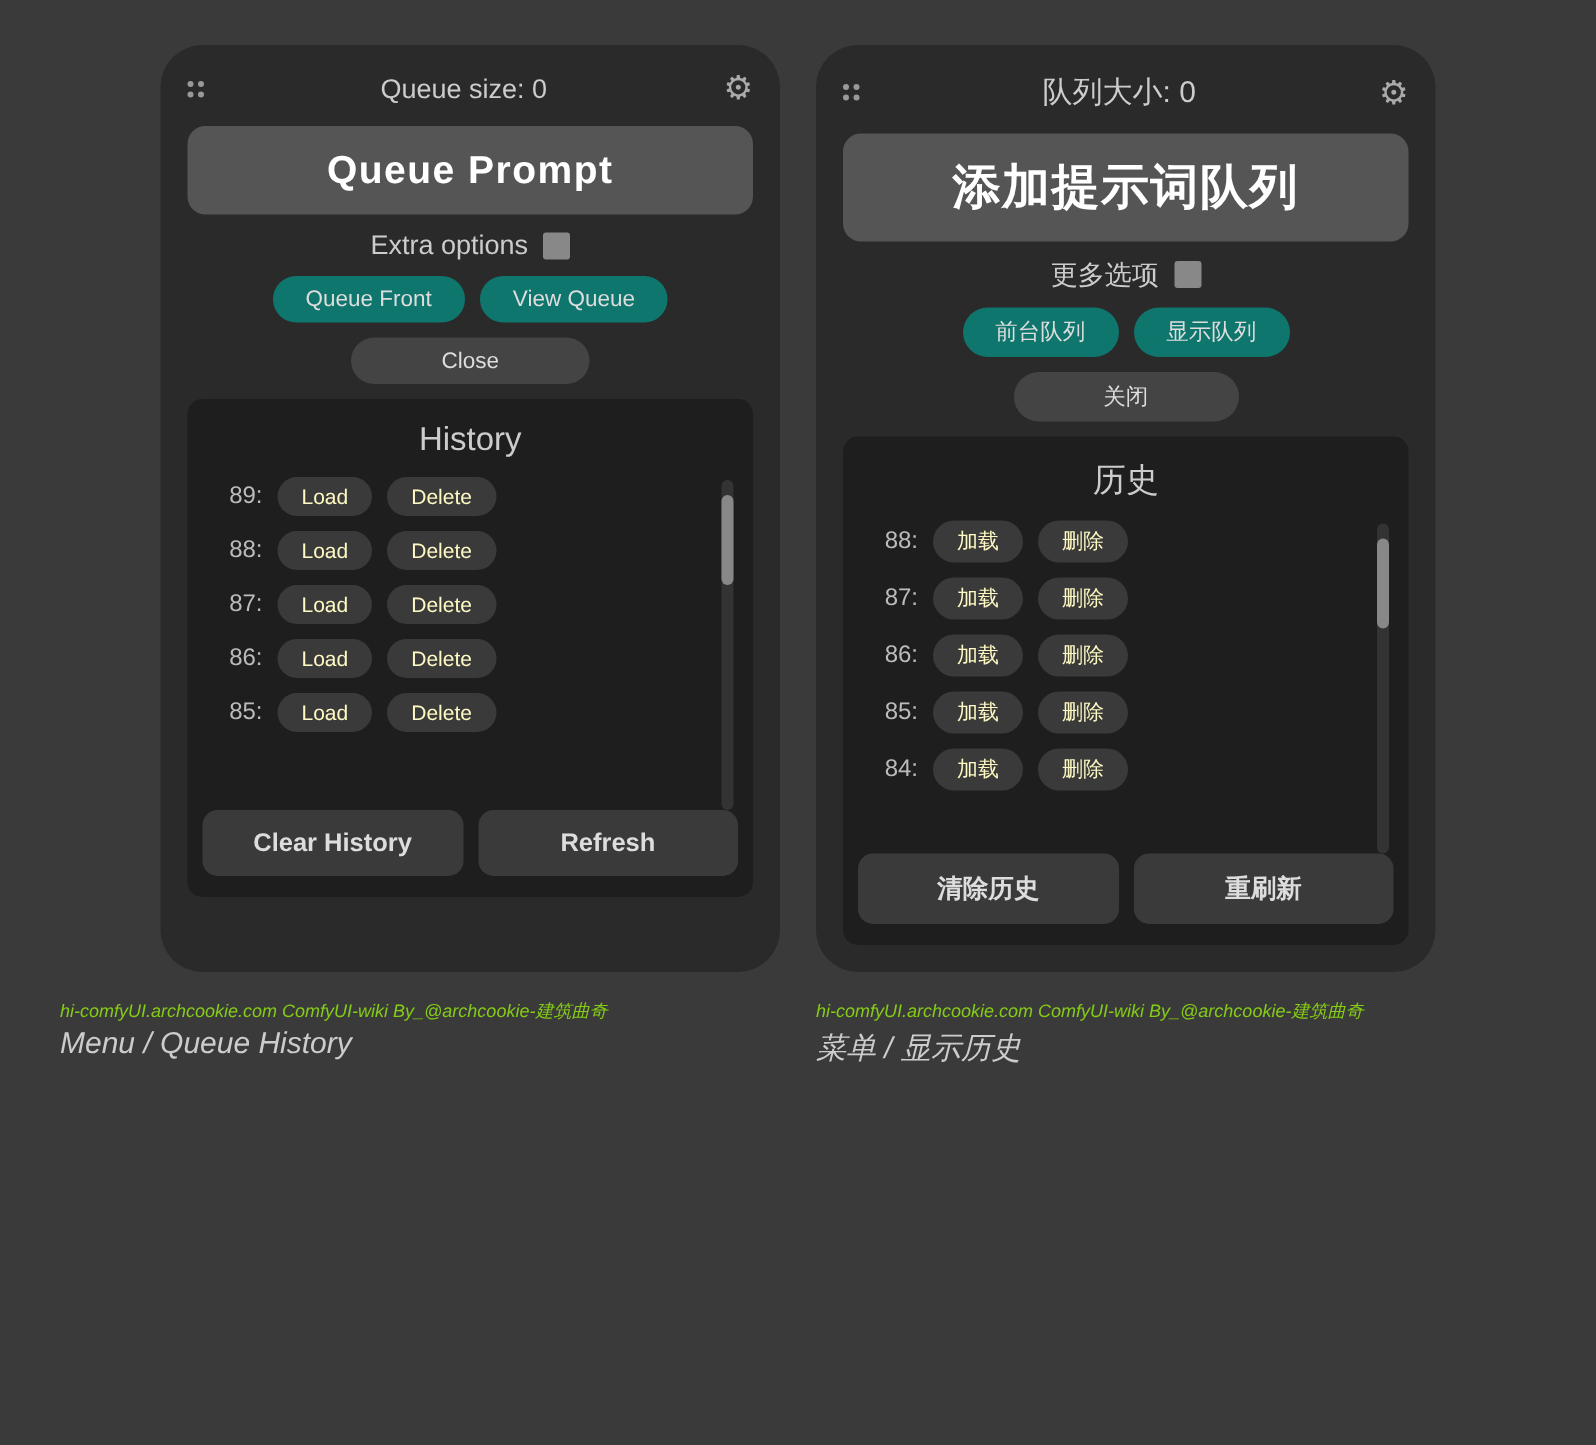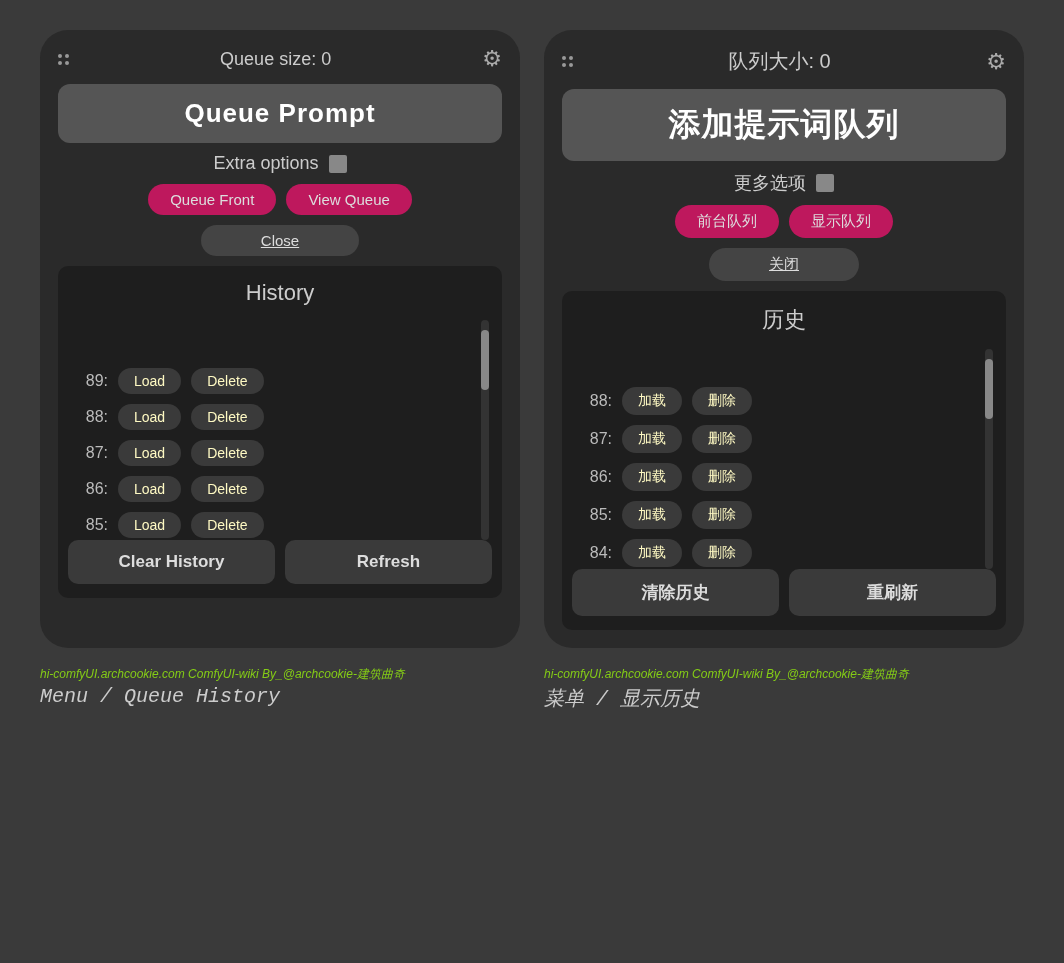--- a/index.html
+++ b/index.html
@@ -18,21 +18,21 @@
       display: flex;
       gap: 24px;
       width: 100%;
       justify-content: center;
       padding-top: 10px;
     }
     .panel {
       background: #2a2a2a;
       border-radius: 28px;
       padding: 18px 18px 18px 18px;
-      width: 480px;
+      width: 413px;
       display: flex;
       flex-direction: column;
       gap: 10px;
     }
     .panel-header {
       display: flex;
       align-items: center;
       justify-content: space-between;
       margin-bottom: 4px;
     }
@@ -88,57 +88,55 @@
       background: #888;
       border-radius: 2px;
       display: inline-block;
     }
     .btn-row {
       display: flex;
       gap: 10px;
       justify-content: center;
     }
     .btn-small {
-      background: #be185d;
+      background: #0f766e;
       border: none;
       border-radius: 20px;
       color: #ddd;
       font-size: 15px;
       padding: 7px 22px;
       cursor: pointer;
     }
     .btn-close {
       background: #444;
       border: none;
       border-radius: 20px;
       color: #ddd;
       font-size: 15px;
       padding: 7px 60px;
       cursor: pointer;
-      text-decoration: underline;
     }
     .history-box {
       background: #1e1e1e;
       border-radius: 10px;
       padding: 14px 10px 14px 10px;
       display: flex;
       flex-direction: column;
       gap: 0;
     }
     .history-title {
       color: #ccc;
       font-size: 22px;
       text-align: center;
       margin-bottom: 10px;
     }
     .history-list-container {
       display: flex;
       gap: 0;
       position: relative;
-      align-items: flex-end;
     }
     .history-list {
       flex: 1;
       display: flex;
       flex-direction: column;
       gap: 6px;
     }
     .history-item {
       display: flex;
       align-items: center;
@@ -215,21 +213,20 @@
     .footer-site {
       color: #84cc16;
       font-size: 12px;
       font-style: italic;
     }
     .footer-title {
       color: #ccc;
       font-size: 20px;
       font-style: italic;
       font-weight: 400;
-      font-family: Liberation Mono, monospace;
     }
     .zh-panel .queue-size-label {
       font-size: 20px;
     }
     .zh-panel .queue-prompt-btn {
       font-size: 32px;
     }
   </style>
 </head>
 <body>

